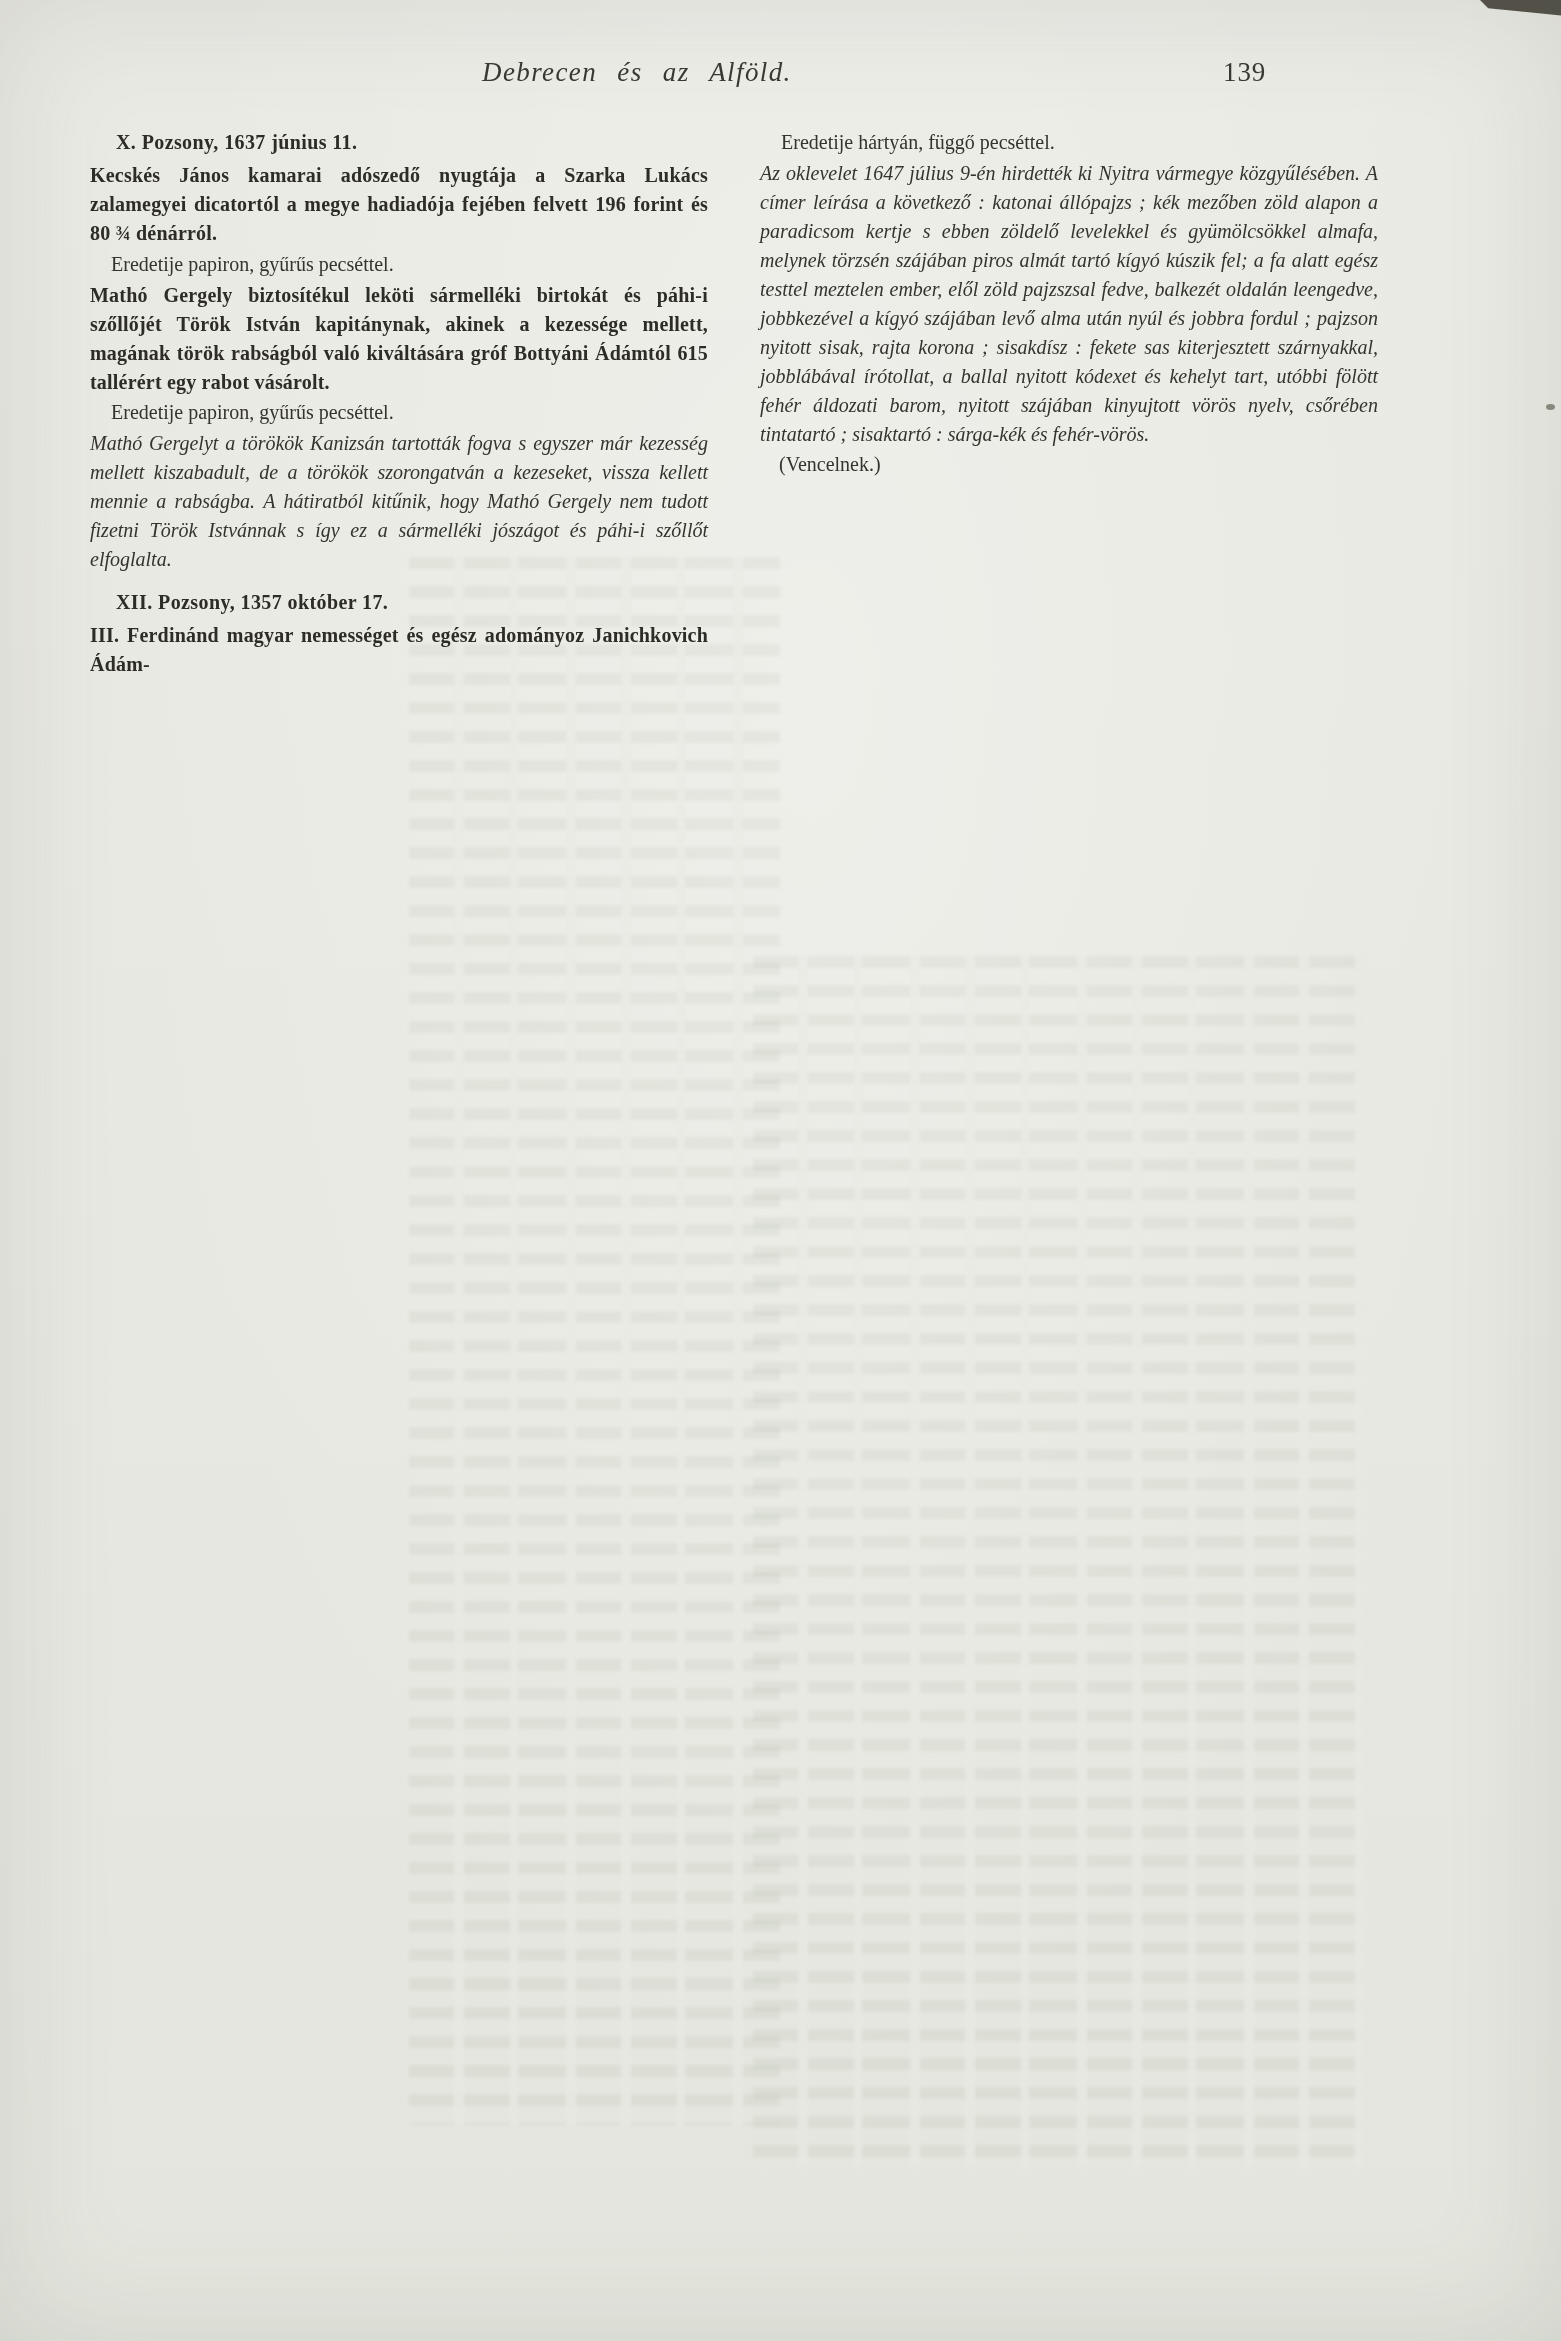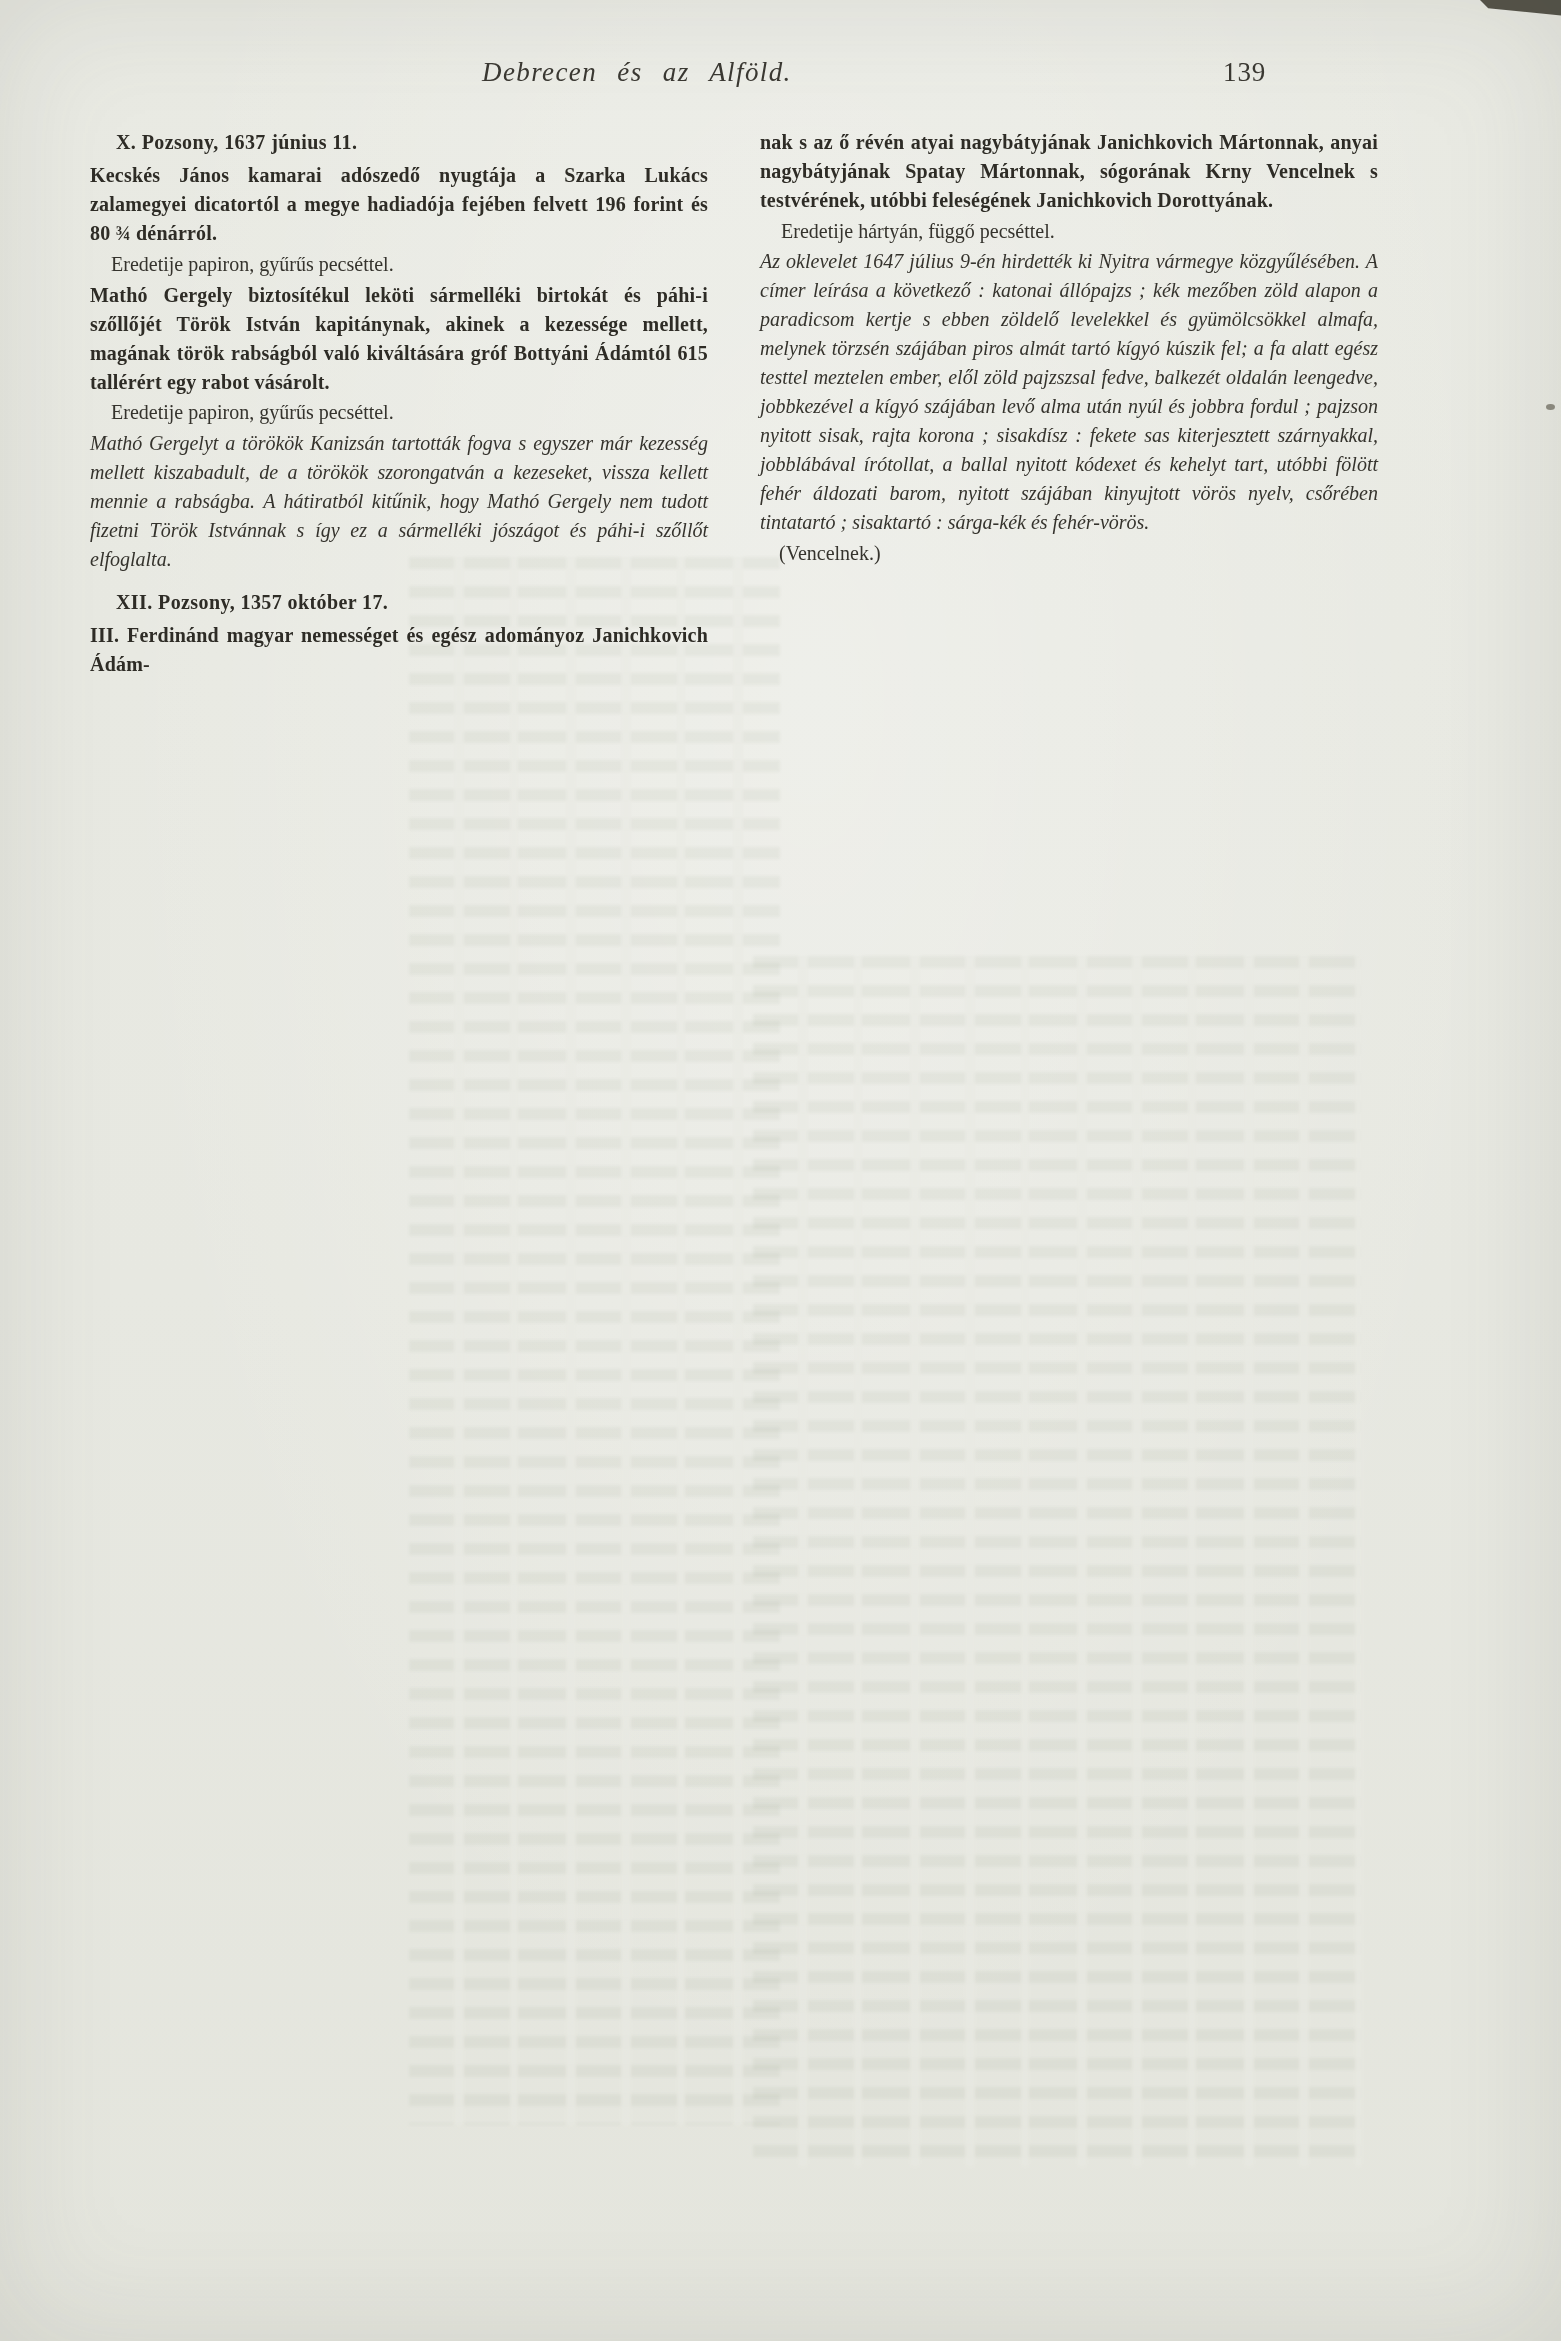--- a/index.html
+++ b/index.html
@@ -164,18 +164,17 @@
 
   <p class="b">Mathó Gergely biztosítékul leköti sármelléki birtokát és páhi-i szőllőjét Török István kapitánynak, akinek a kezessége mellett, magának török rabságból való kiváltására gróf Bottyáni Ádámtól 615 tallérért egy rabot vásárolt.</p>
   <p class="prov">Eredetije papiron, gyűrűs pecséttel.</p>
   <p class="it">Mathó Gergelyt a törökök Kanizsán tartották fogva s egyszer már kezesség mellett kiszabadult, de a törökök szorongatván a kezeseket, vissza kellett mennie a rabságba. A hátiratból kitűnik, hogy Mathó Gergely nem tudott fizetni Török Istvánnak s így ez a sármelléki jószágot és páhi-i szőllőt elfoglalta.</p>
 
   <p class="heading">XII. Pozsony, 1357 október 17.</p>
   <p class="b">III. Ferdinánd magyar nemességet és egész adományoz Janichkovich Ádám-</p>
 </section>
 
 <section class="col col-right">
-  <p class="b">nak s az ő révén atyai nagybátyjának Janichkovich Mártonnak, anyai nagybátyjának Spatay Mártonnak, sógorának Krny Vencelnek s testvérének, utóbbi feleségének Janichkovich Dorottyának.</p>
   <p class="prov">Eredetije hártyán, függő pecséttel.</p>
   <p class="it">Az oklevelet 1647 július 9-én hirdették ki Nyitra vármegye közgyűlésében. A címer leírása a következő : katonai állópajzs ; kék mezőben zöld alapon a paradicsom kertje s ebben zöldelő levelekkel és gyümölcsökkel almafa, melynek törzsén szájában piros almát tartó kígyó kúszik fel; a fa alatt egész testtel meztelen ember, elől zöld pajzszsal fedve, balkezét oldalán leengedve, jobbkezével a kígyó szájában levő alma után nyúl és jobbra fordul ; pajzson nyitott sisak, rajta korona ; sisakdísz : fekete sas kiterjesztett szárnyakkal, jobblábával írótollat, a ballal nyitott kódexet és kehelyt tart, utóbbi fölött fehér áldozati barom, nyitott szájában kinyujtott vörös nyelv, csőrében tintatartó ; sisaktartó : sárga-kék és fehér-vörös.</p>
   <p class="place">(Vencelnek.)</p>
 </section>
 
 
 </body></html>

